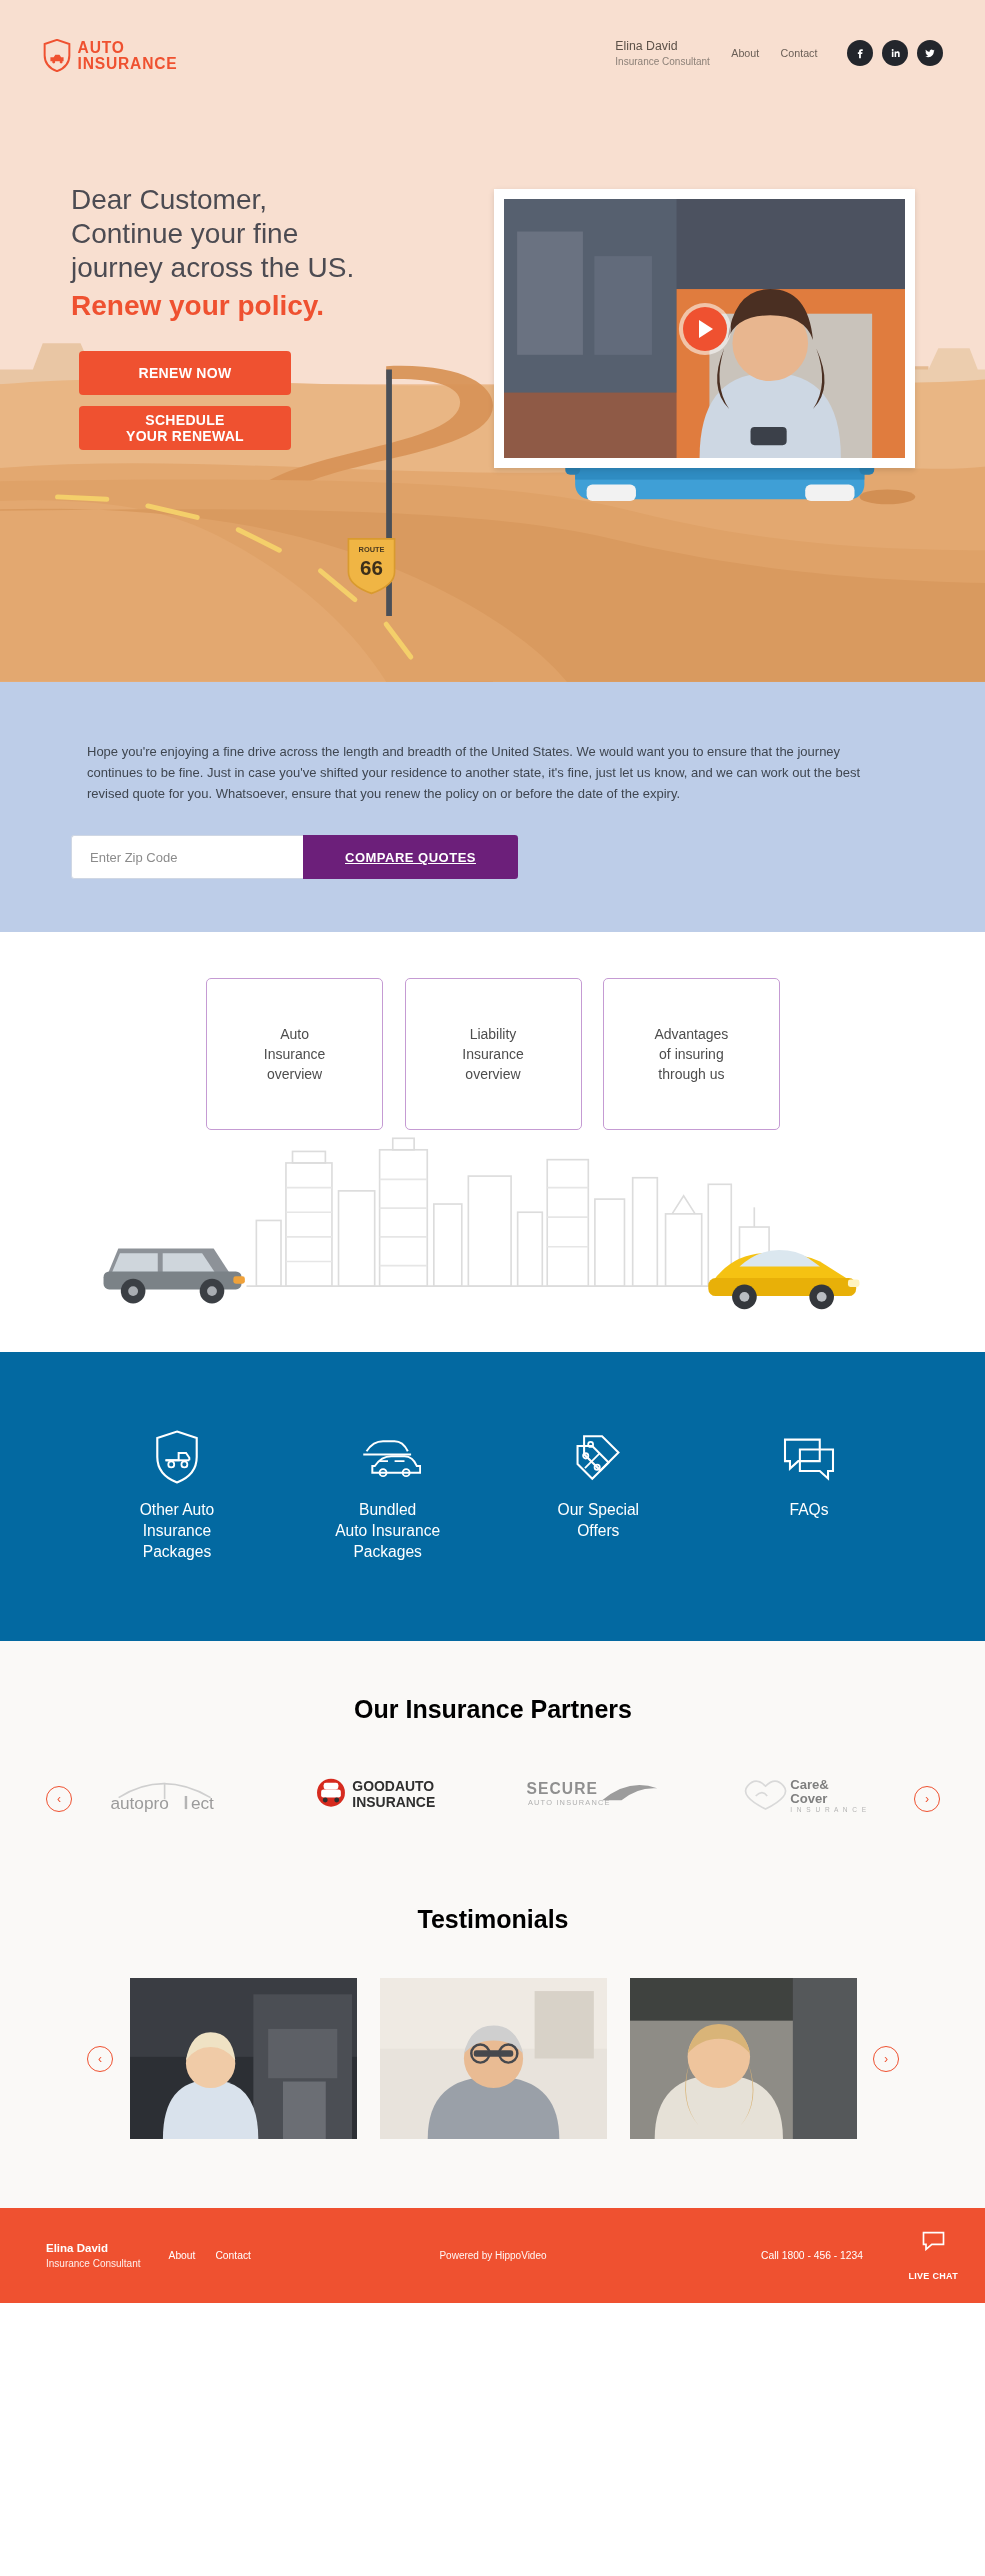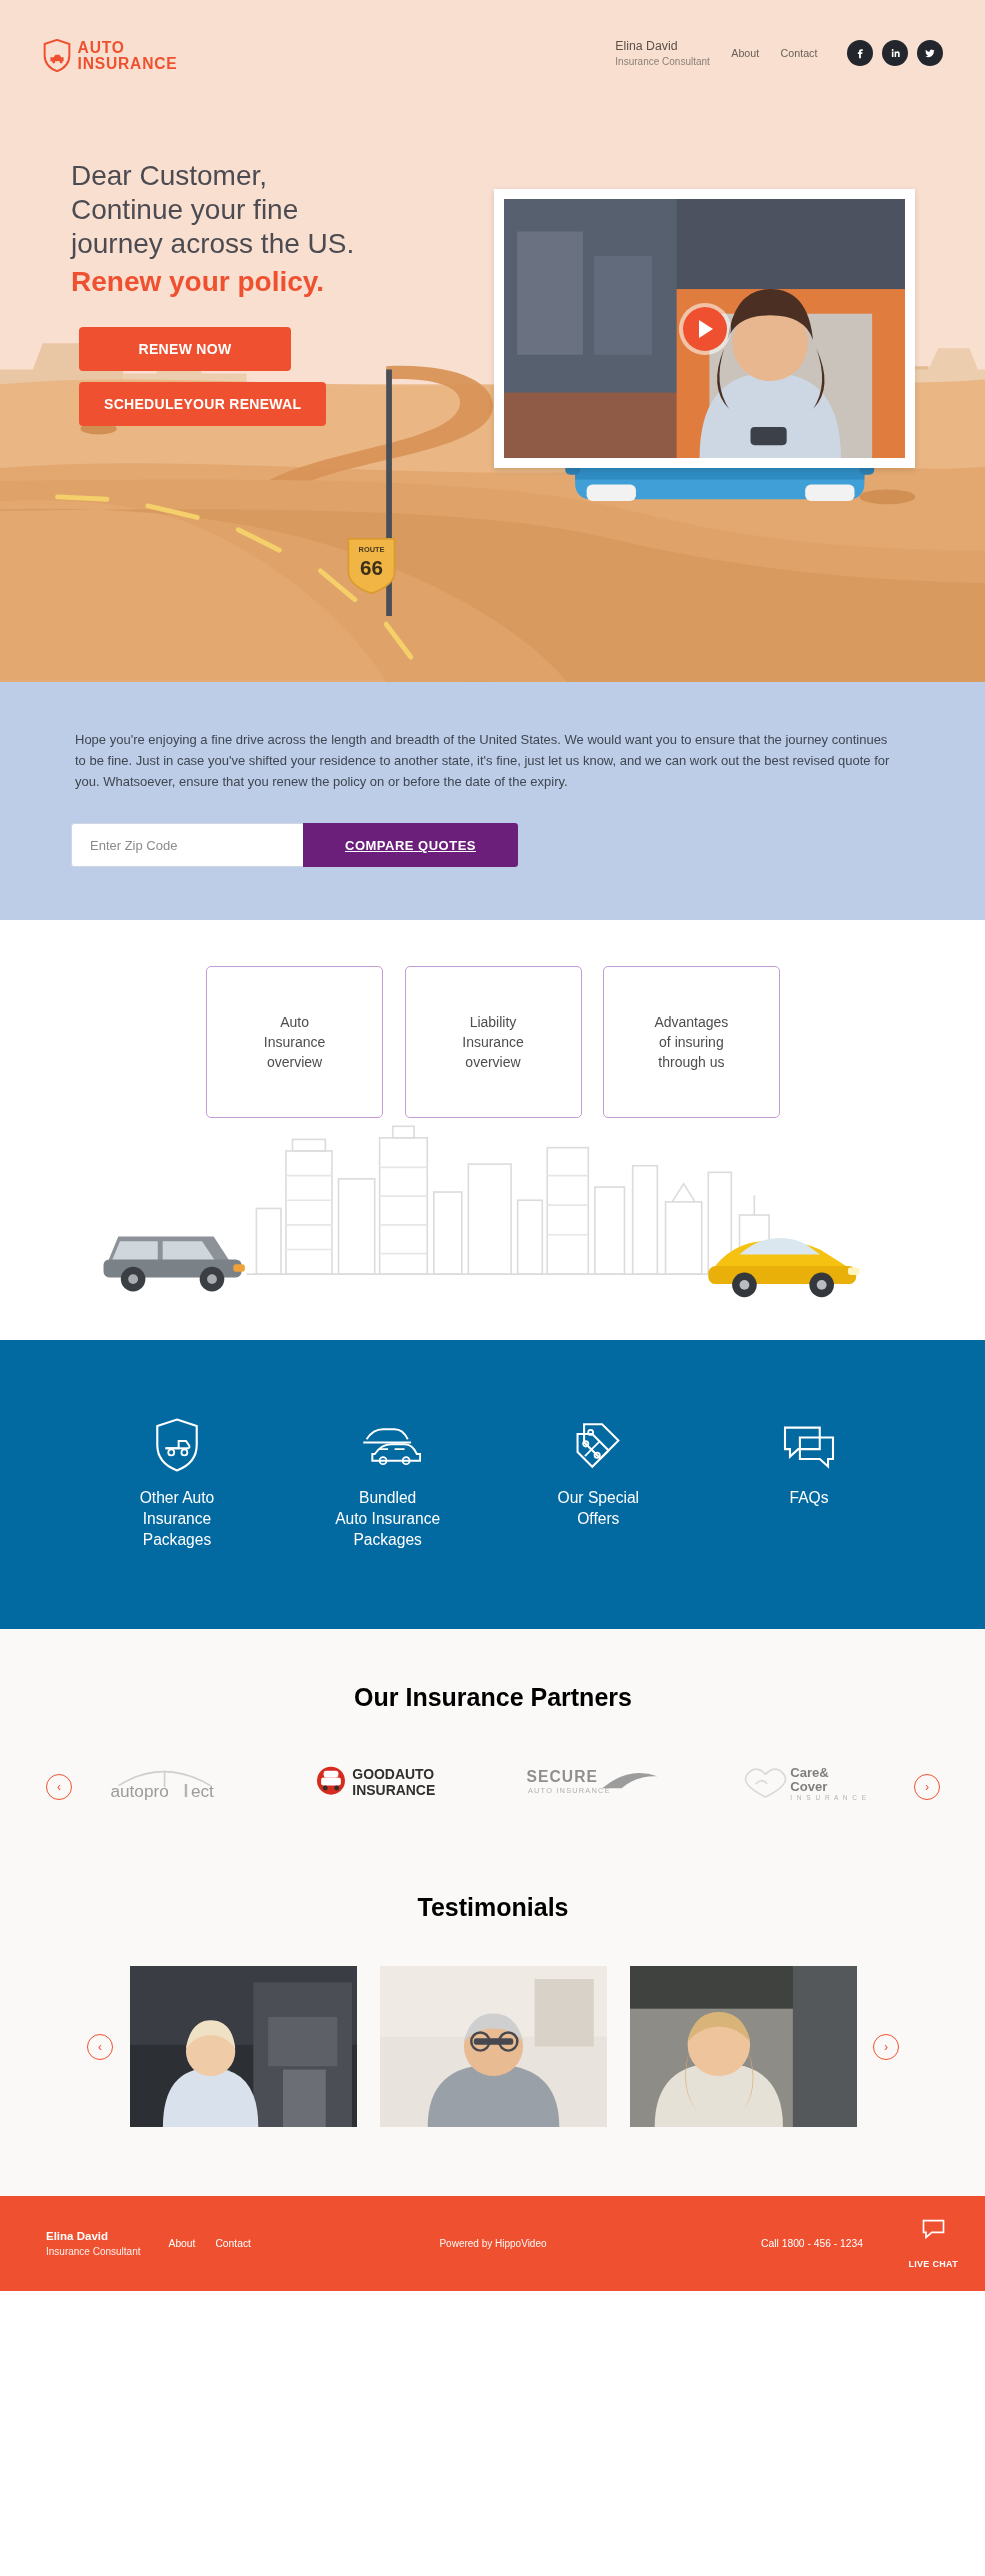--- a/index.html
+++ b/index.html
@@ -47,34 +47,34 @@
   .social svg { width:14px; height:14px; fill:#fff; }
 
   
   .hero {
     position:relative;
     height:559px;
     background:linear-gradient(#f8dfd0 0%, #f8dfd0 42%, #f0c9a6 42%, #e8b07f 100%);
     overflow:hidden;
   }
   .hero-sky { position:absolute; inset:0; }
-  .hero-copy { position:absolute; left:71px; top:36px; width:361px; z-index:6; }
+  .hero-copy { position:absolute; left:71px; top:60px; width:361px; z-index:6; }
   .hero-h1 {
     font-size:28px; line-height:1.22; color:#4c4b52; font-weight:normal; margin:0;
   }
   .hero-h1 .accent { color:#ef5130; font-weight:bold; display:block; margin-top:3.3px; }
   .btn-stack { margin-top:28px; display:flex; flex-direction:column; gap:11.5px; align-items:flex-start; }
   .btn-primary {
     background:#ef5130; color:#fff; border:none; border-radius:4.1px;
     font-size:14px; font-weight:bold; letter-spacing:0.3px;
     padding:0 25px; height:44px; min-width:212px; cursor:pointer;
     font-family:"Liberation Sans", sans-serif;
     display:flex; align-items:center; justify-content:center; text-align:center;margin-left:8px;
   }
-  .btn-primary.two-line { line-height:1.2; flex-direction:row; padding:6.6px 25px; }
+  .btn-primary.two-line { line-height:1.2; flex-direction:column; padding:6.6px 25px; }
 
   .video-frame {
     position:absolute; right:71px; top:66px; width:421px; height:279px;
     background:#fff; padding:10px; box-shadow:0 1.6px 5.8px rgba(0,0,0,.13); z-index:6;
   }
   .video-inner { position:relative; width:100%; height:100%; overflow:hidden; background:#3a3f4a; }
   .play-btn {
     position:absolute; left:50%; top:50%; transform:translate(-50%,-50%);
     width:44px; height:44px; border-radius:50%; background:#ef5130;
     display:flex; align-items:center; justify-content:center; cursor:pointer;
@@ -82,21 +82,21 @@
   }
   .play-btn:after {
     content:""; display:block; margin-left:3.3px;
     border-left:14px solid #fff; border-top:9px solid transparent; border-bottom:9px solid transparent;
   }
 
   .route-sign { position:absolute; left:345px; top:411px; z-index:5; }
 
   
   .info-band { background:#bdcde8; padding:43px 71px 53px; }
-  .info-text { font-size:13px; line-height:1.62; color:#3f4650; max-width:821px; margin:4px; }
+  .info-text { font-size:13px; line-height:1.62; color:#3f4650; max-width:821px; margin:16px; }
   .info-form { margin-top:31px; display:flex; gap:0; align-items:stretch; }
   .zip-input {
     width:232px; height:44px; border:0.8px solid #cfd7e4; border-right:none;
     background:#fff; color:#7d7d7d; font-size:13px; padding:0 18px;
     font-family:"Liberation Sans", sans-serif; border-radius:3.3px 0 0 3.3px;
   }
   .zip-input::placeholder { color:#8b8b8b; }
   .btn-compare {
     height:44px; background:#6c1f7a; color:#fff; border:none; cursor:pointer;
     font-size:13px; font-weight:bold; letter-spacing:0.5px; padding:0 42px;

